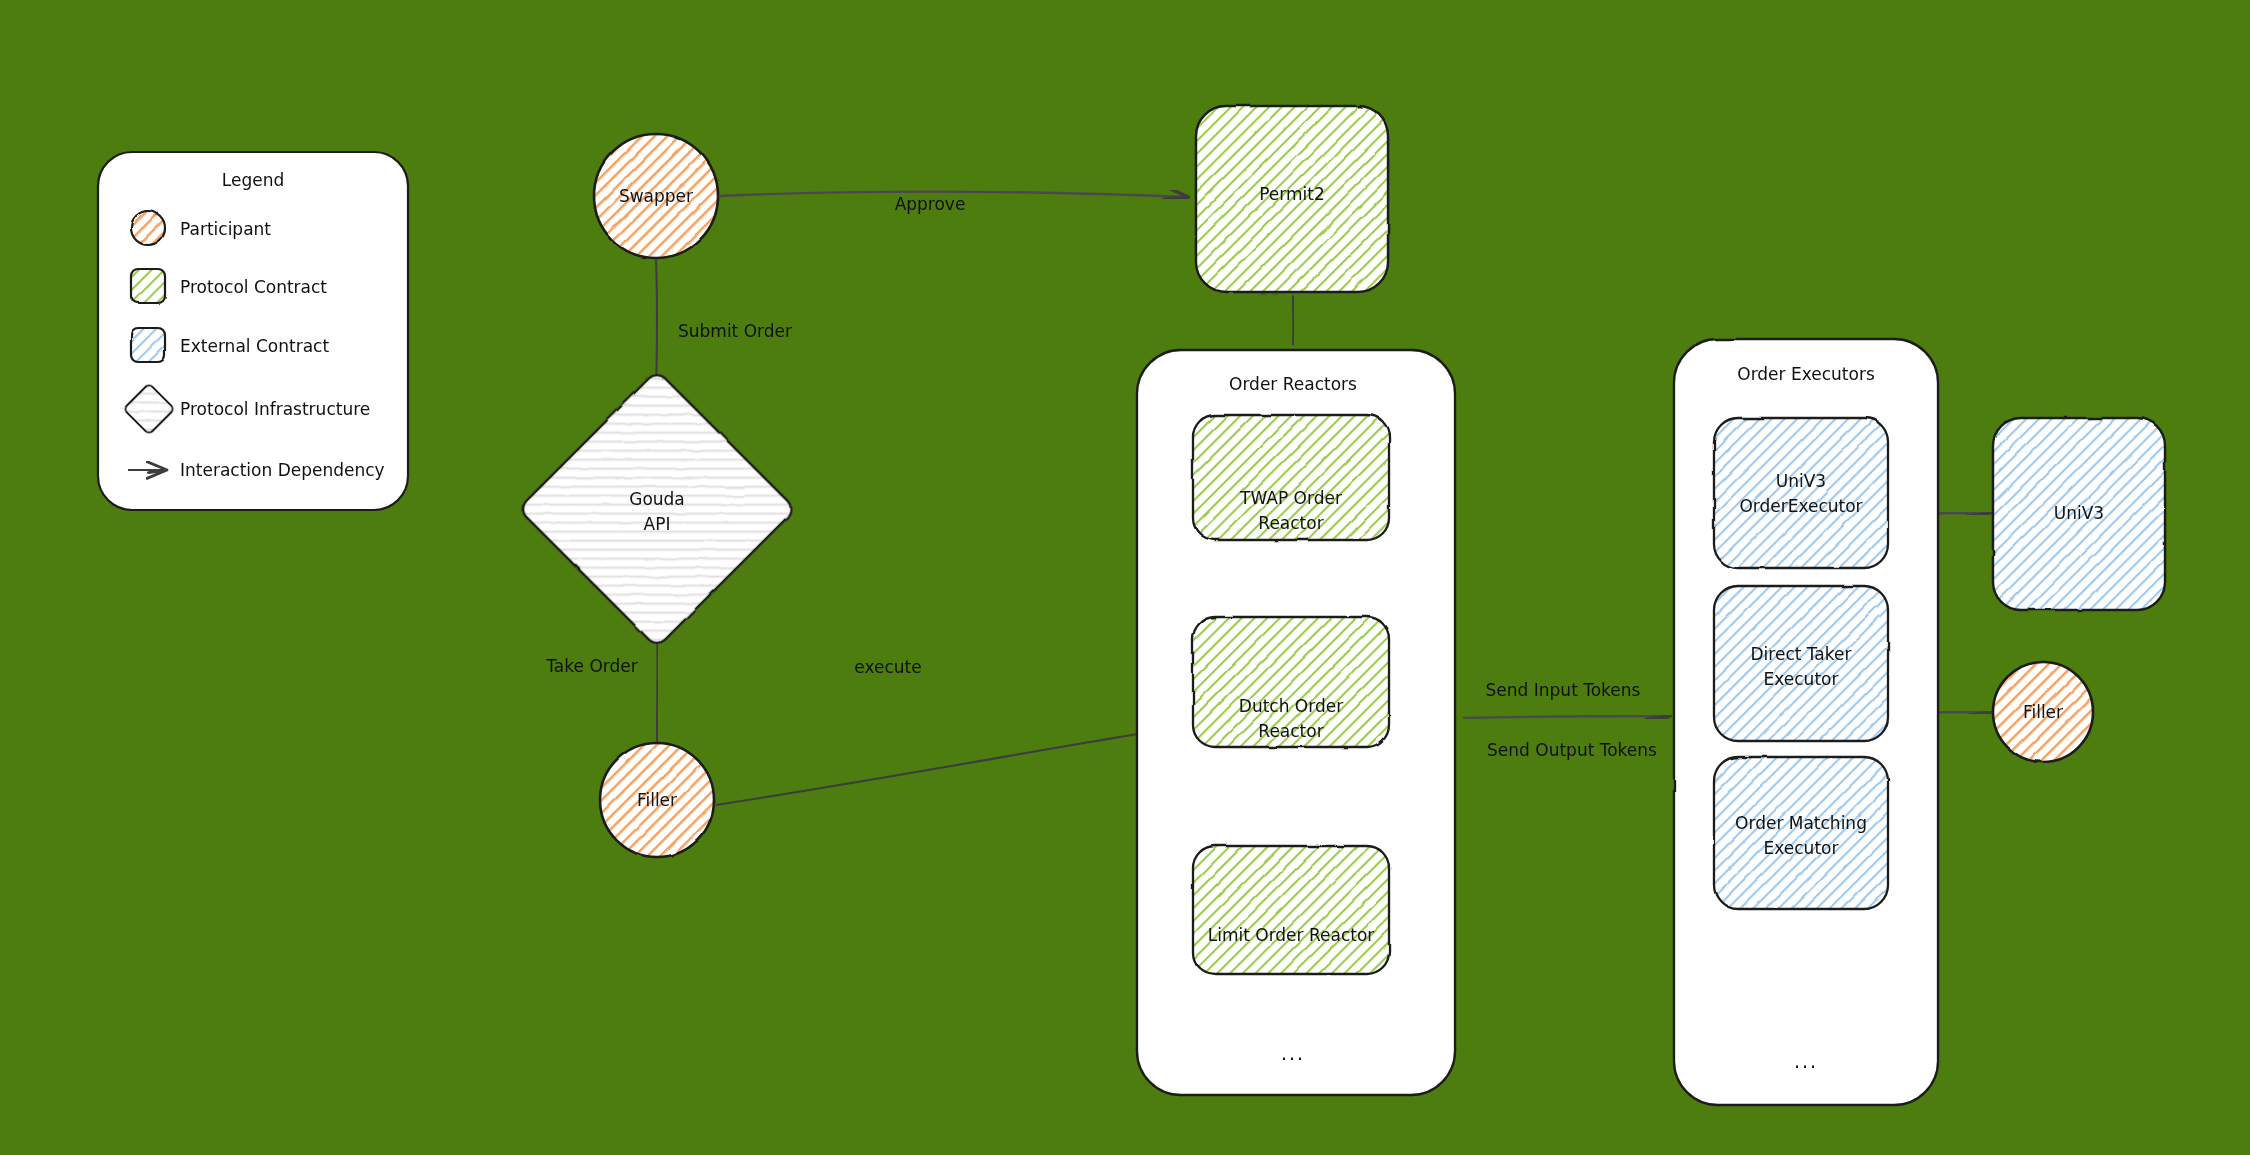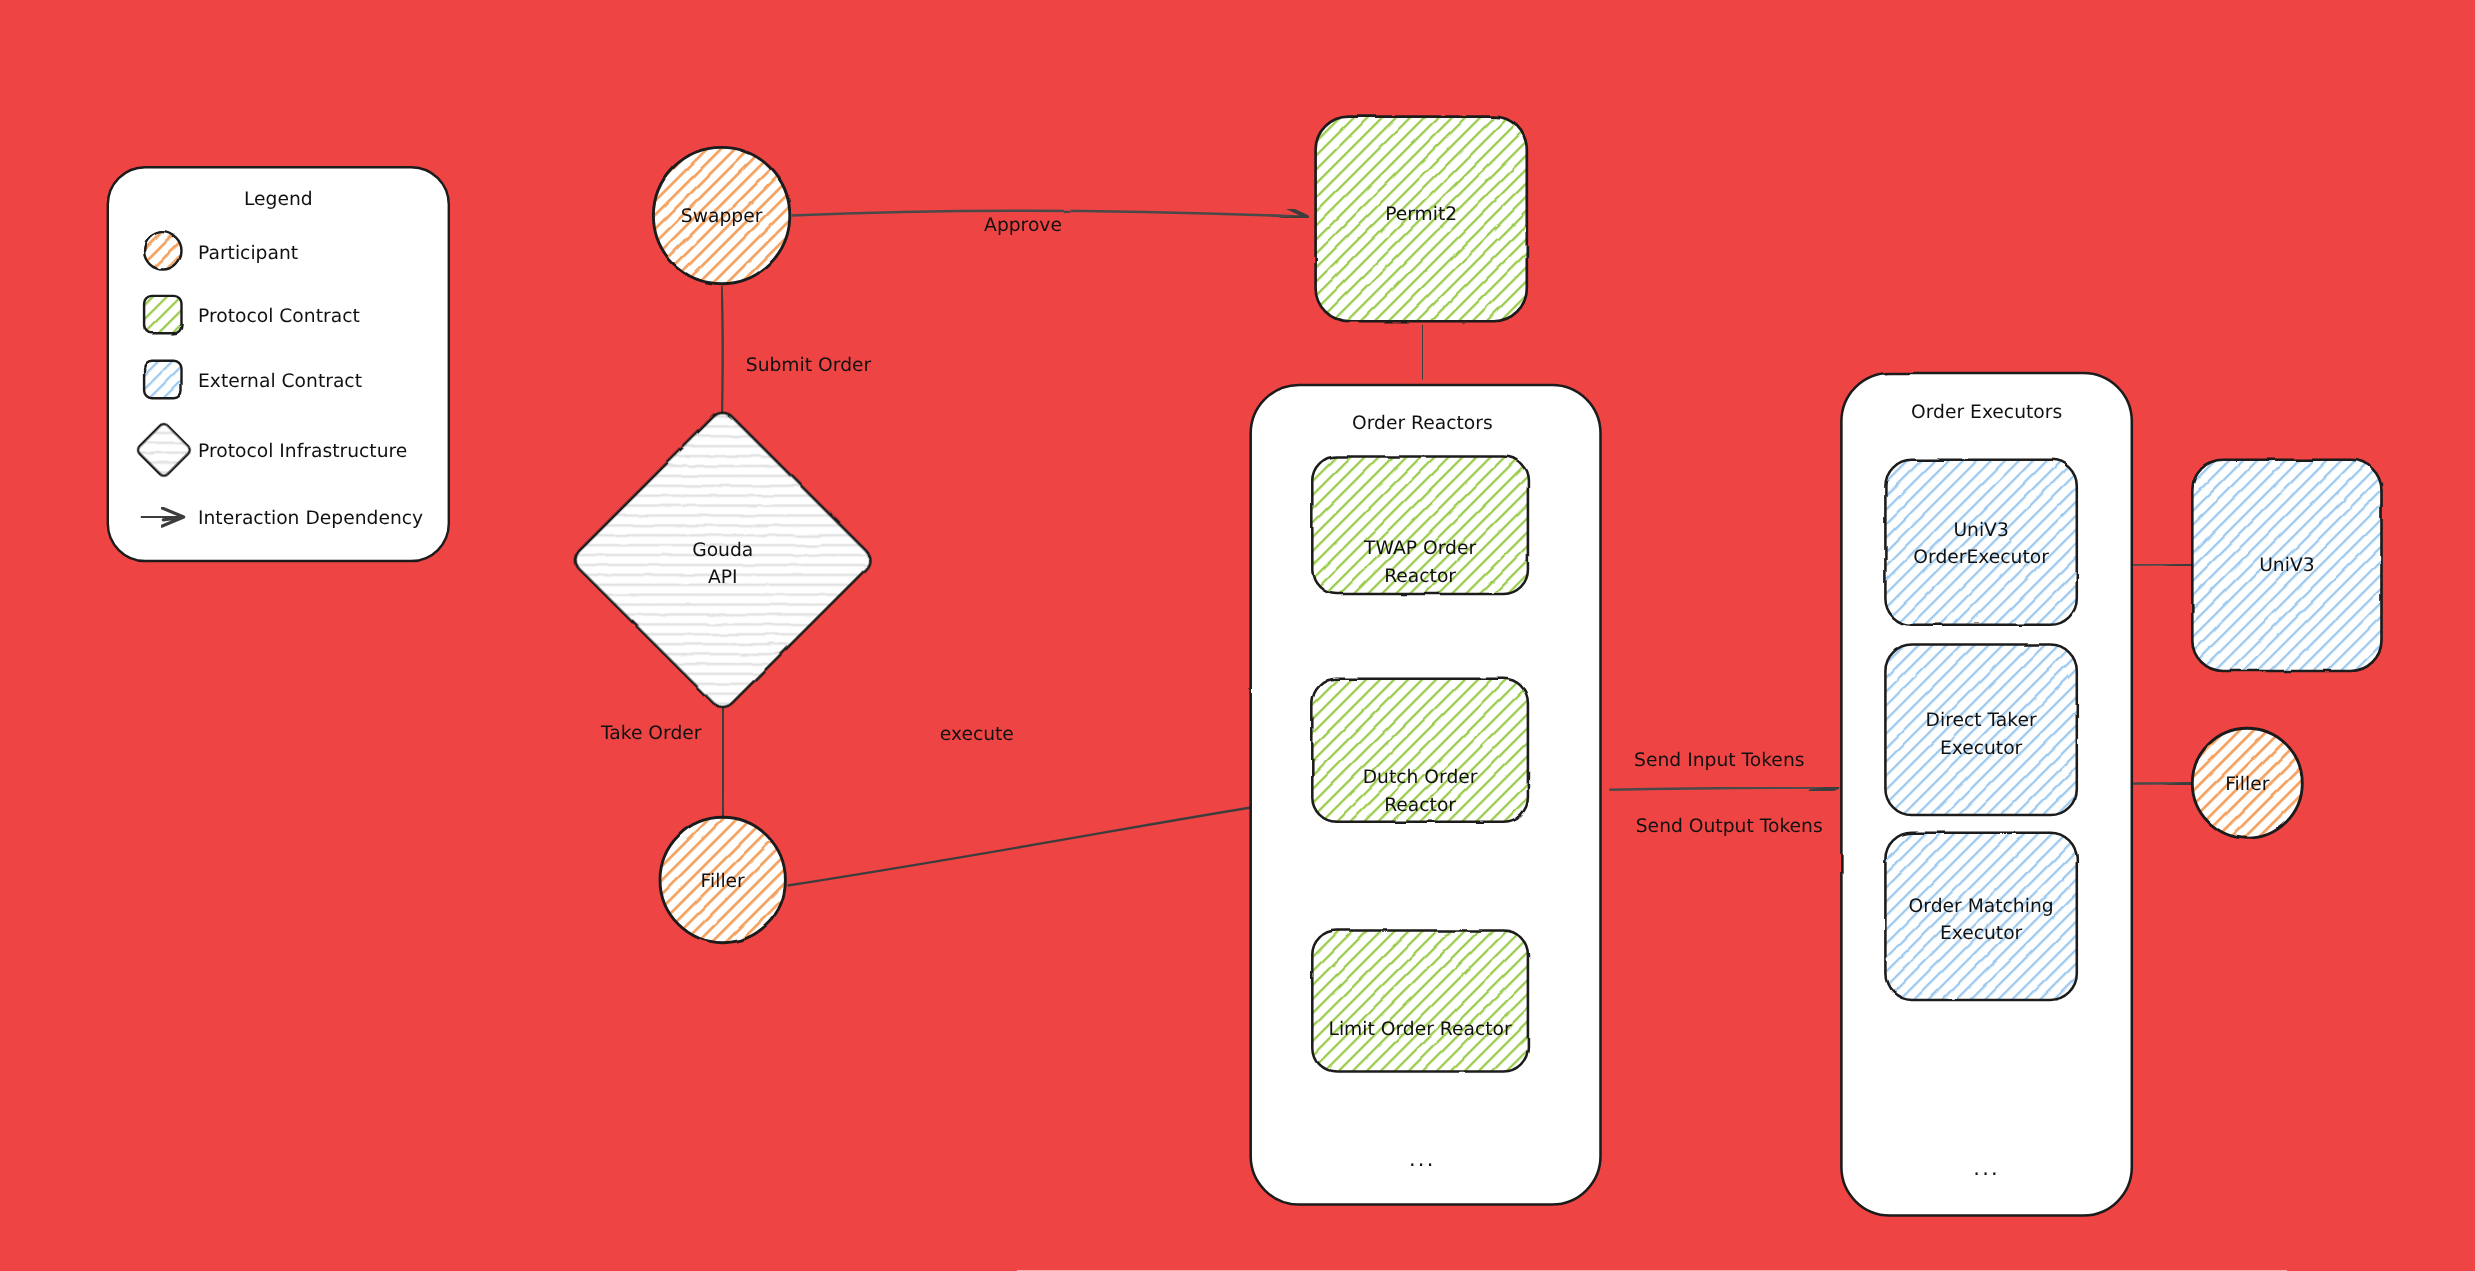--- a/index.html
+++ b/index.html
@@ -1,18 +1,18 @@
 <!DOCTYPE html>
 <html><head>
 <meta charset="utf-8">
 <style>
   html,body{margin:0;padding:0;background:#ffffff;}
   body{width:2250px;height:1155px;overflow:hidden;
        font-family:"DejaVu Sans","Liberation Sans",sans-serif;}
-  #stage{position:relative;width:2250px;height:1155px;background:#ef4444;}
+  #stage{position:relative;width:2250px;height:1155px;background:#4d7c0f;}
   svg#canvas{position:absolute;left:0;top:0;width:2250px;height:1155px;}
   .lbl{font-family:"DejaVu Sans","Liberation Sans",sans-serif;fill:#111;}
 </style>
 </head>
 <body>
 
 <div id="stage">
 <svg id="canvas" viewBox="0 0 2250 1155" xmlns="http://www.w3.org/2000/svg">
   <defs>
     <pattern id="hatch-orange" width="9" height="9" patternTransform="rotate(45)" patternUnits="userSpaceOnUse">

